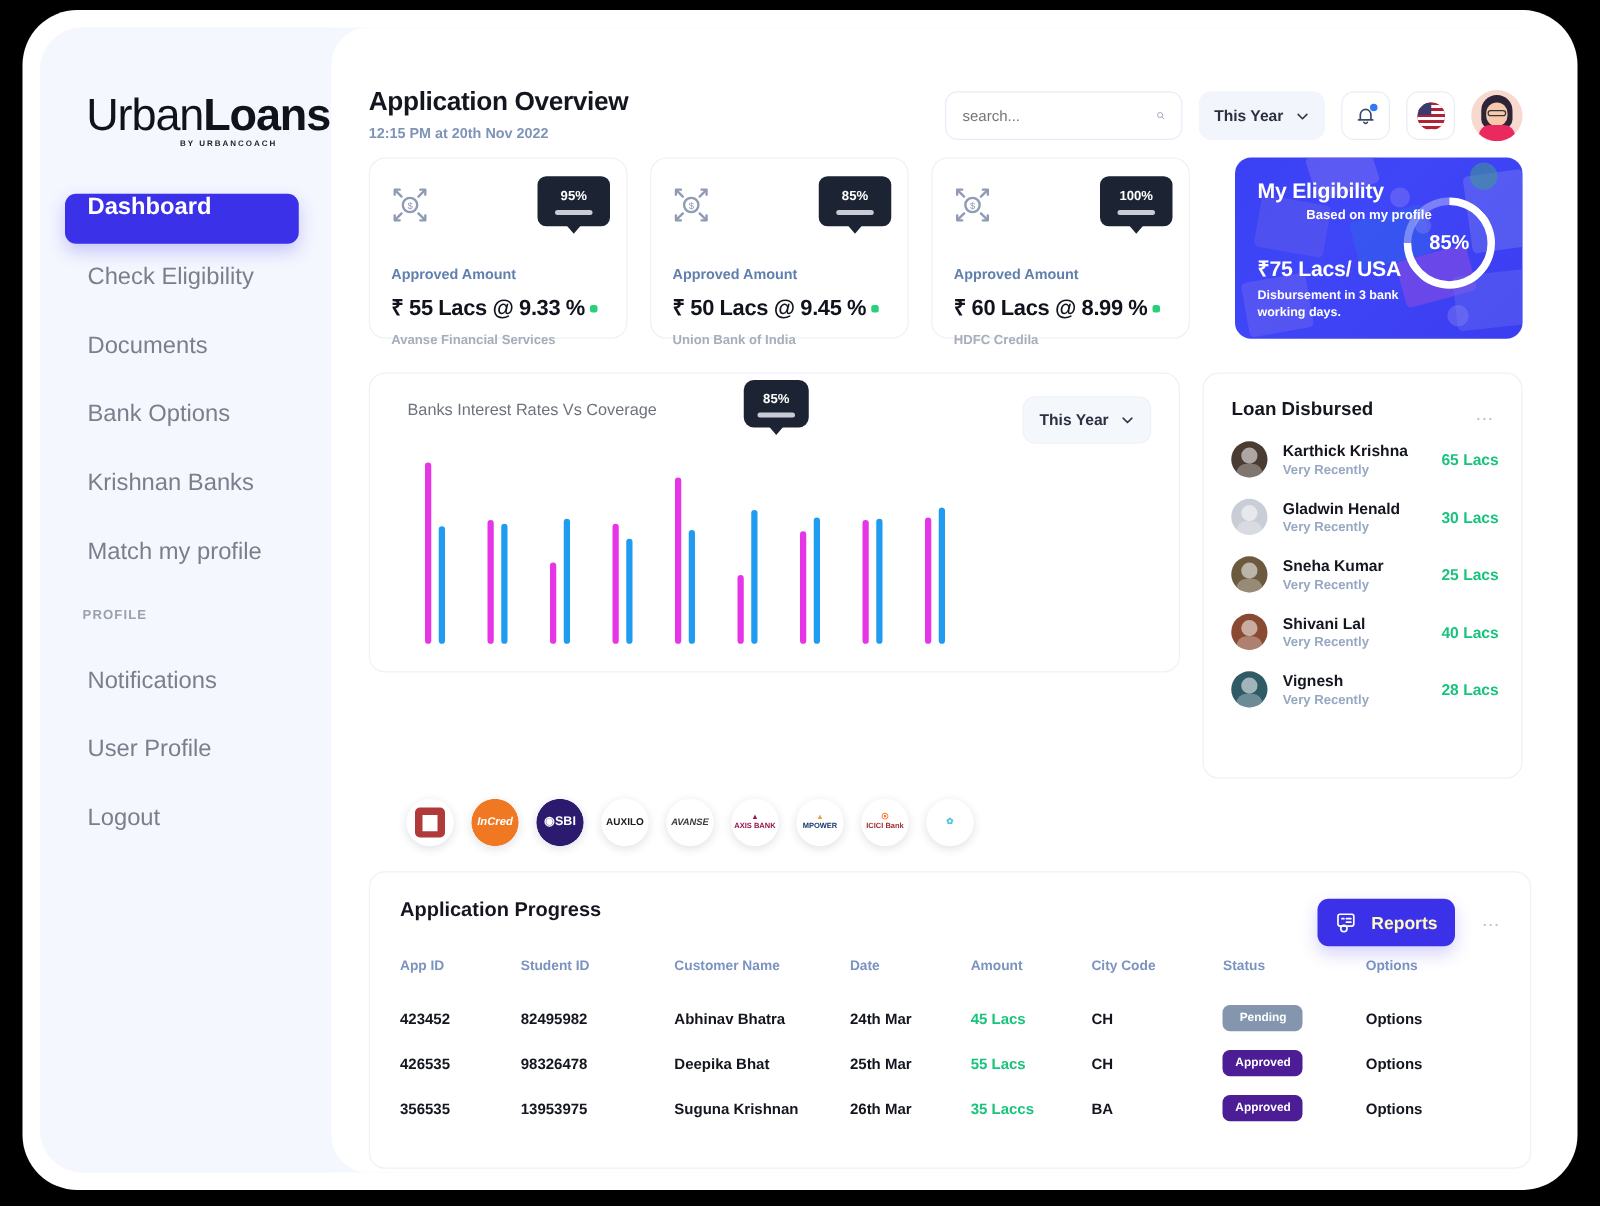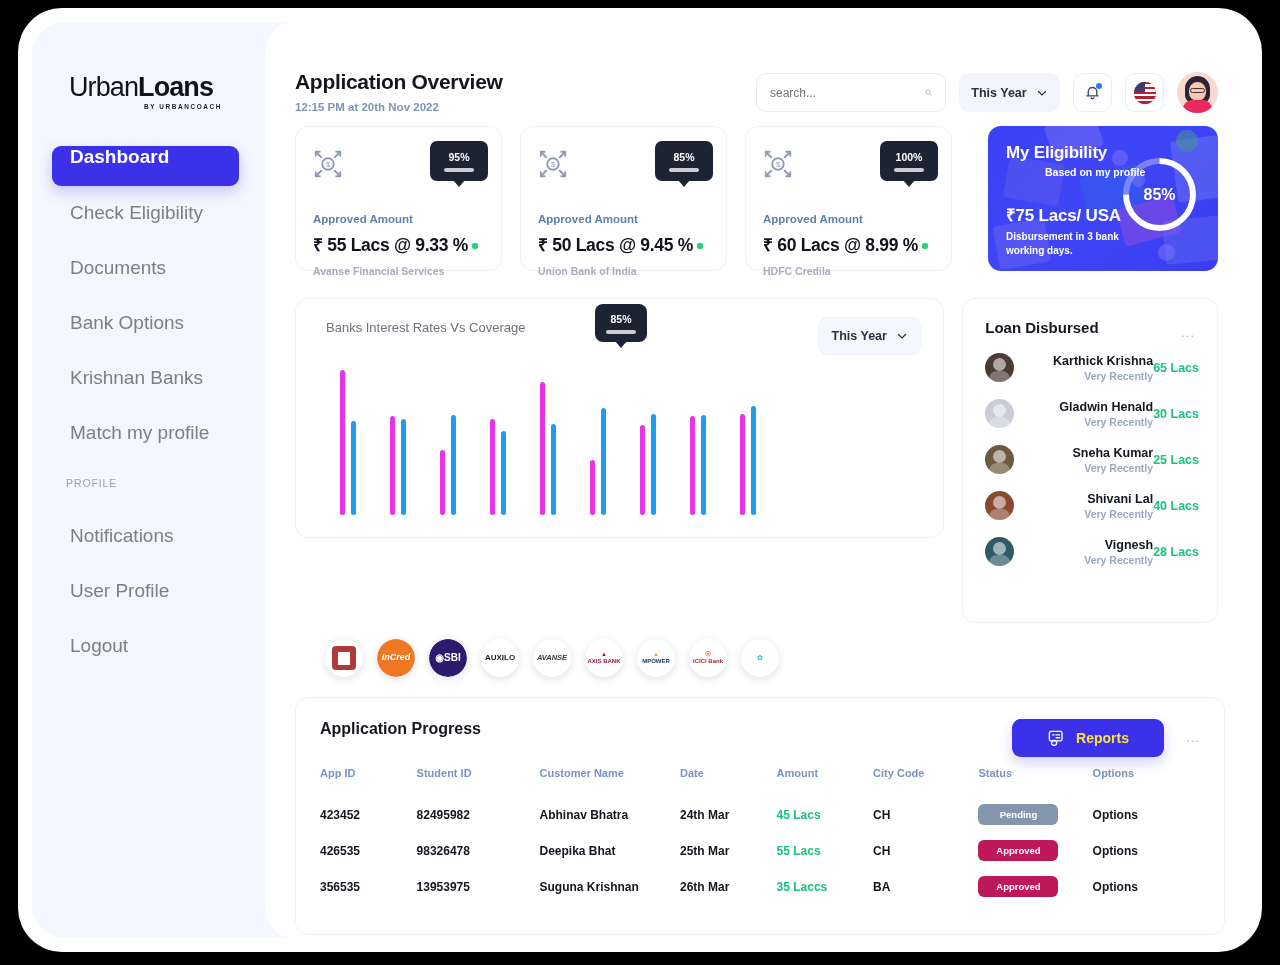--- a/index.html
+++ b/index.html
@@ -31,21 +31,21 @@
   
   .sidebar {
     width: 233px; height: 100%;
     background: #f4f7fe;
     flex: 0 0 233px;
     padding-top: 52px;
     position: relative;
   }
   .logo {
     margin: 0 0 0 37px;
-    font-size: 27px;
+    font-size: 36px;
     letter-spacing: -0.9px;
     color: #10121c;
     line-height: 1;
     white-space: nowrap;
   }
   .logo .urban { font-weight: 300; }
   .logo .loans { font-weight: 800; }
   .logo-sub {
     margin: 2px 0 0 112px;
     font-size: 6.4px;
@@ -73,21 +73,21 @@
     padding-left: 18px;
     height: 40px;
     border-radius: 9px;
     box-shadow: 0 6px 14px rgba(59,49,232,0.25);
   }
   .nav-section {
     margin: 16px 0 14px 34px;
     font-size: 10.5px;
     letter-spacing: 0.9px;
     color: #9aa0ad;
-    font-weight: 400;
+    font-weight: 700;
   }
 
   
   .main {
     flex: 1;
     background: #ffffff;
     border-radius: 30px 30px 30px 30px;
     position: relative;
     overflow: hidden;
     padding: 0 30px;
@@ -287,57 +287,57 @@
     background: #fff; margin-left: 18px;
     padding: 20px 18px 0 22px; position: relative;
   }
   .disb-title { font-size: 15px; font-weight: 700; color: #14161f; }
   .dots { position: absolute; right: 20px; top: 24px; color: #b9bfcb; font-size: 15px; letter-spacing: 2px; cursor: pointer; }
   .disb-item { display: flex; align-items: center; margin-top: 17px; }
   .disb-av {
     width: 29px; height: 29px; border-radius: 50%;
     flex: 0 0 29px; overflow: hidden; position: relative;
   }
-  .disb-meta { margin-left: 12px; flex: 1; text-align: right; }
+  .disb-meta { margin-left: 12px; flex: 1; }
   .disb-name { font-size: 12.5px; font-weight: 700; color: #14161f; }
   .disb-time { font-size: 10.5px; font-weight: 600; color: #97a8c2; margin-top: 2px; }
   .disb-amt { font-size: 12.5px; font-weight: 600; color: #19c37d; }
 
   
   .table-card {
     margin-top: 20px;
     width: 930px; height: 238px;
     border: 1px solid #eef1f7; border-radius: 13px;
     background: #fff; position: relative;
     padding: 22px 26px 0 24px;
   }
   .tbl-title { font-size: 16px; font-weight: 700; color: #14161f; }
   .reports-btn {
     position: absolute; right: 60px; top: 21px;
-    height: 38px; padding: 0 35px;
+    height: 38px; padding: 0 14px;
     background: #3b31e8; border-radius: 9px;
     display: flex; align-items: center; gap: 10px;
-    color: #fde047; font-size: 14px; font-weight: 600; cursor: pointer;
+    color: #fef9c3; font-size: 14px; font-weight: 600; cursor: pointer;
     box-shadow: 0 6px 14px rgba(59,49,232,0.22);
   }
   .tbl-dots { position: absolute; right: 22px; top: 30px; color: #b9bfcb; font-size: 15px; letter-spacing: 2px; cursor: pointer; }
   table { width: 100%; border-collapse: collapse; margin-top: 29px; }
   th {
     text-align: left; font-size: 11px; font-weight: 600; color: #7b93c0;
     padding-bottom: 17px;
   }
   td { font-size: 12px; font-weight: 700; color: #14161f; padding: 8px 0 7px 0; }
   td.amt { color: #19c37d; }
   .pill {
     display: inline-flex; align-items: center; justify-content: center;
-    width: 80px; height: 21px; border-radius: 6px;
+    width: 64px; height: 21px; border-radius: 6px;
     font-size: 9.5px; font-weight: 700; color: #fff;
   }
   .pill.pending { background: #8496ad; }
-  .pill.approved { background: #be185d; }
+  .pill.approved { background: #4c1d95; }
 </style>
 </head>
 <body>
 
 <div class="app-frame">
 <div class="inner">
 
   <aside class="sidebar">
     <div class="logo">
       <span class="urban">Urban</span><span class="loans">Loans</span>

